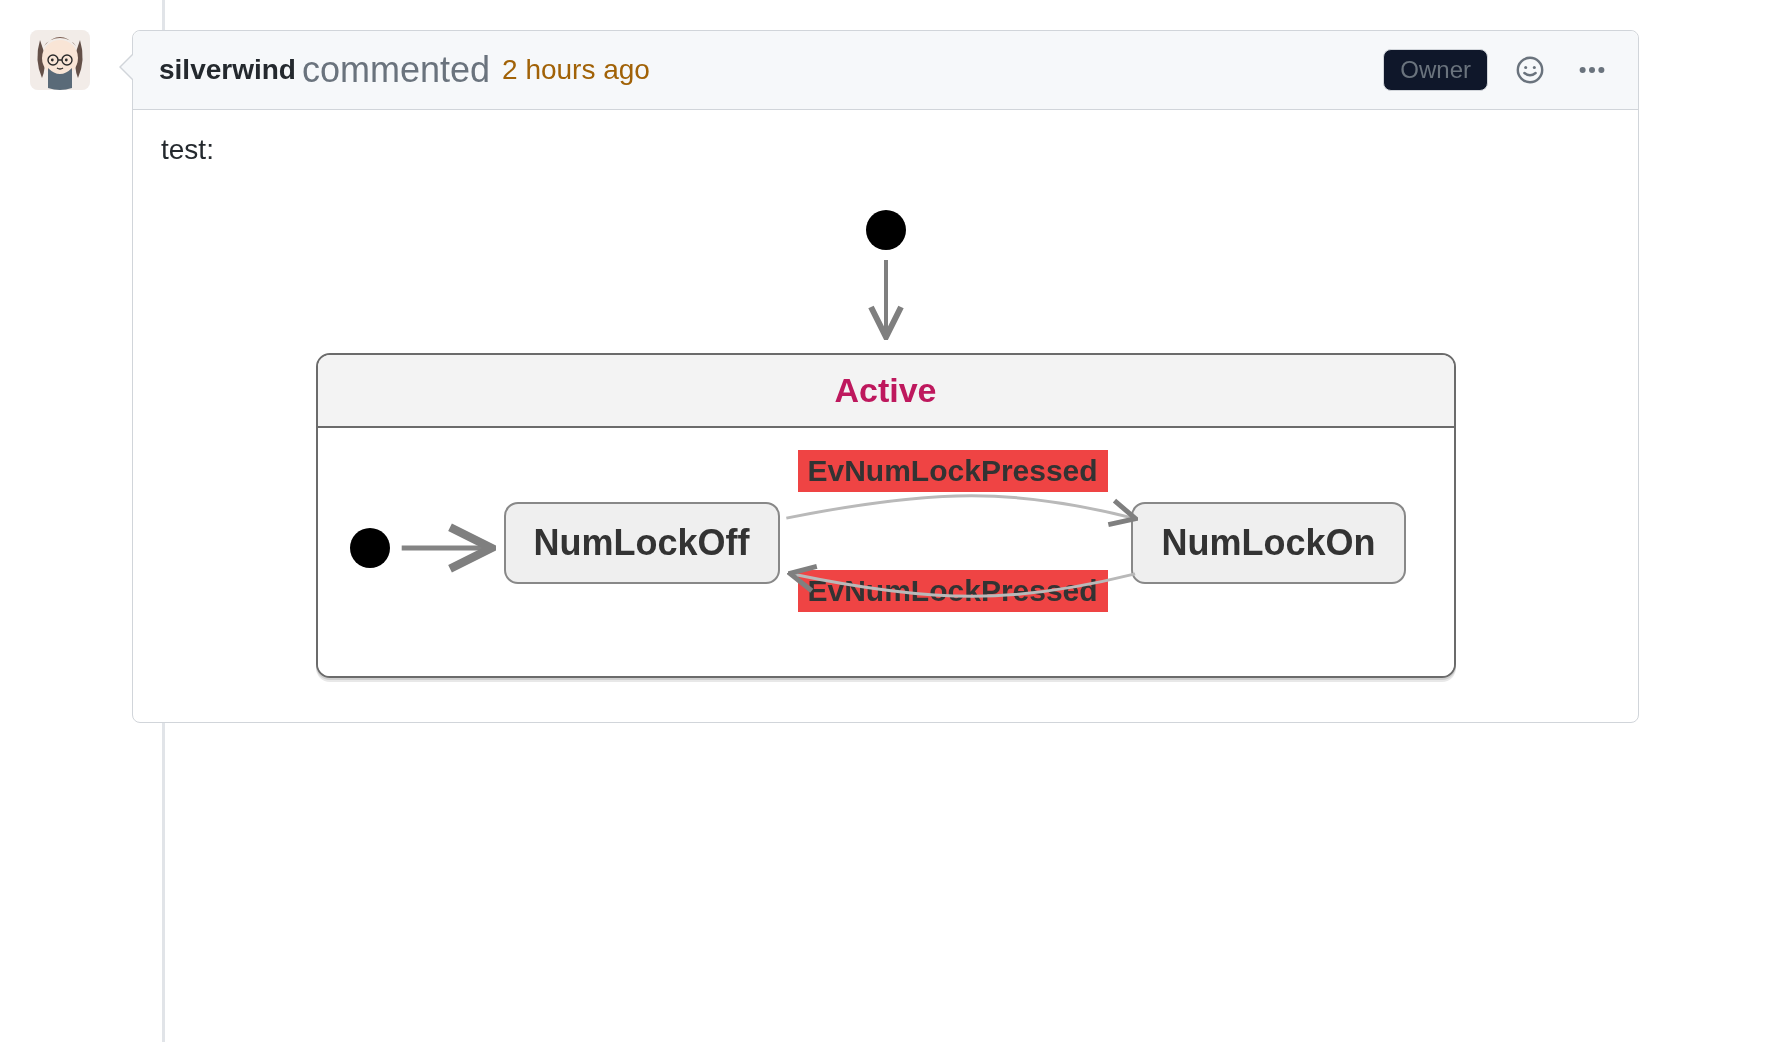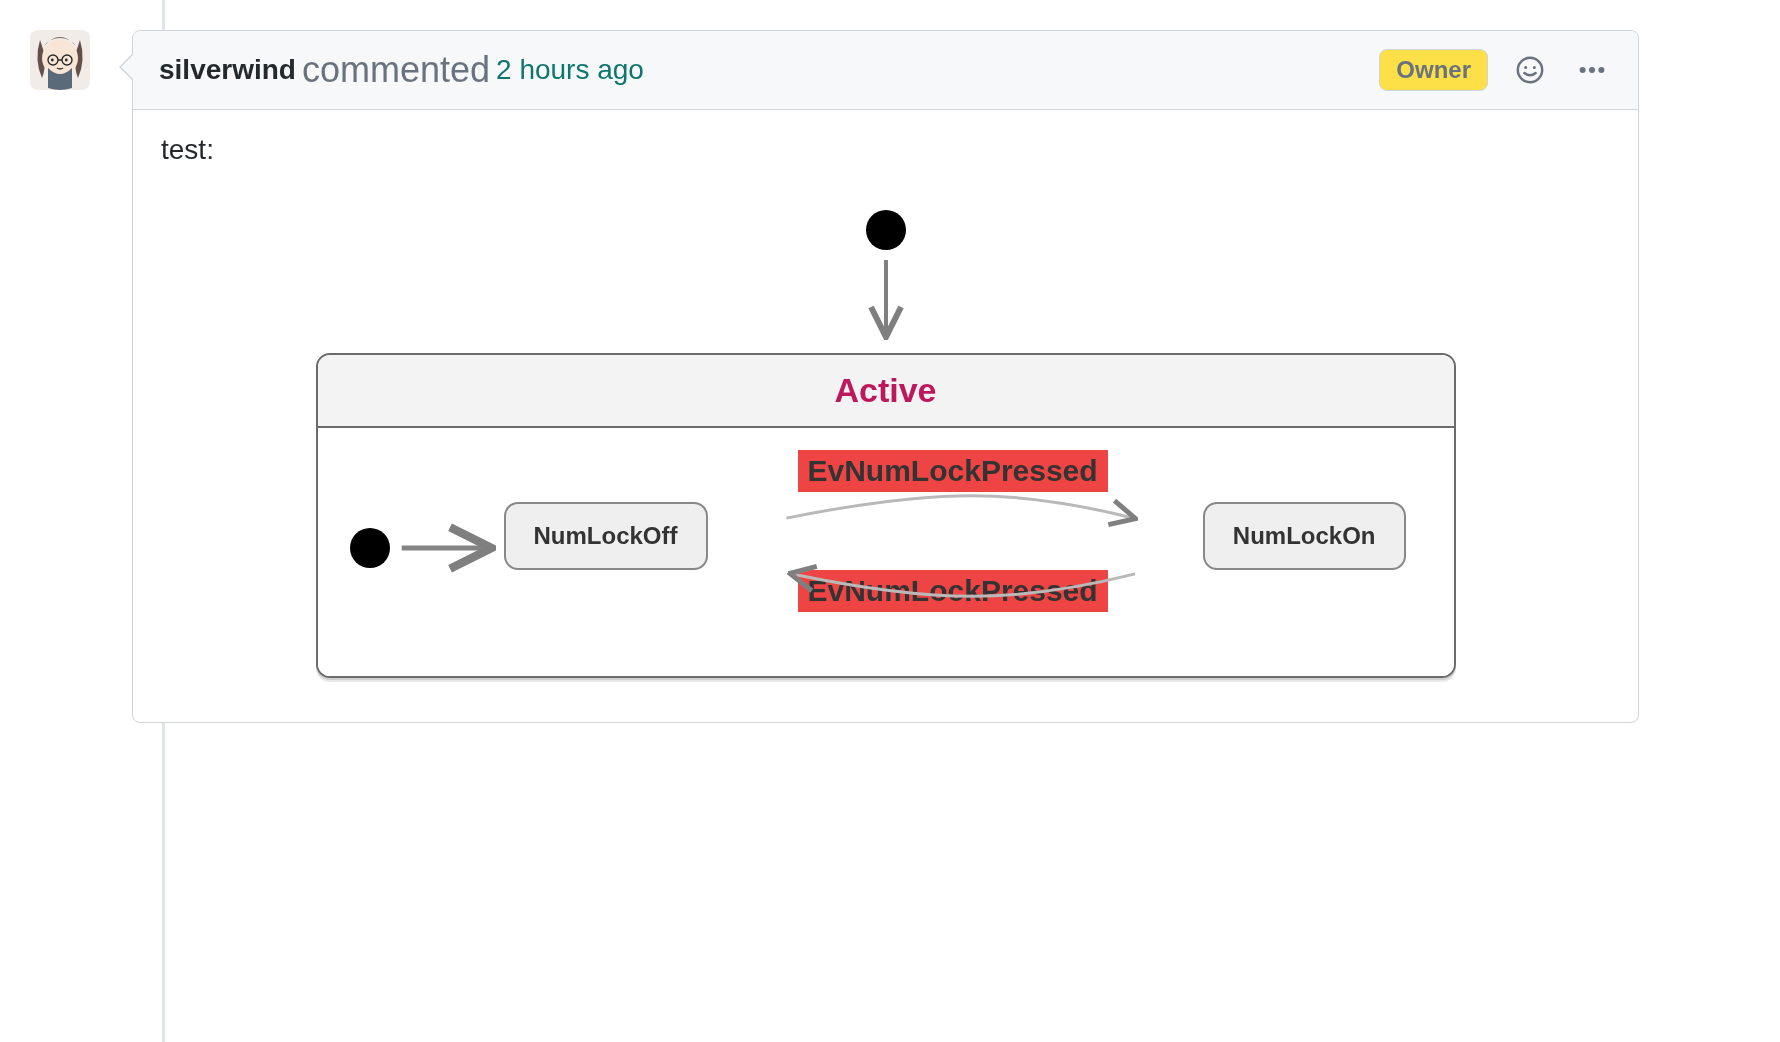--- a/index.html
+++ b/index.html
@@ -88,38 +88,37 @@
     color: #24292e;
     text-decoration: none;
   }
   .commented {
     font-size: 36px;
     color: #6a737d;
     margin-left: 6px;
   }
   .timestamp {
     font-size: 28px;
-    color: #0f766e;
-    margin-left: 6px;
+    color: #a16207;
+    margin-left: 12px;
   }
 
   .header-right {
     margin-left: auto;
     display: flex;
     align-items: center;
     gap: 22px;
   }
   .owner-badge {
     border: 1px solid #d1d5da;
     border-radius: 8px;
     padding: 6px 16px;
     font-size: 24px;
     color: #6a737d;
-    background: #fde047;
-    font-weight: bold;
+    background: #0f172a;
   }
   .icon-btn {
     width: 40px; height: 40px;
     display: flex; align-items: center; justify-content: center;
     color: #6a737d;
     cursor: pointer;
     background: transparent;
     border: none;
     padding: 0;
   }
@@ -174,21 +173,21 @@
     left: 32px;
     top: 100px;
   }
 
   .substate {
     position: absolute;
     border: 2px solid #888;
     background: #efefef;
     border-radius: 14px;
     padding: 18px 28px;
-    font-size: 24px;
+    font-size: 36px;
     font-weight: 600;
     color: #333;
     font-family: "Trebuchet MS", Verdana, Arial, sans-serif;
     white-space: nowrap;
   }
   .substate.left { left: 186px; top: 74px; }
   .substate.right { right: 48px; top: 74px; }
 
   .trans-label {
     position: absolute;

